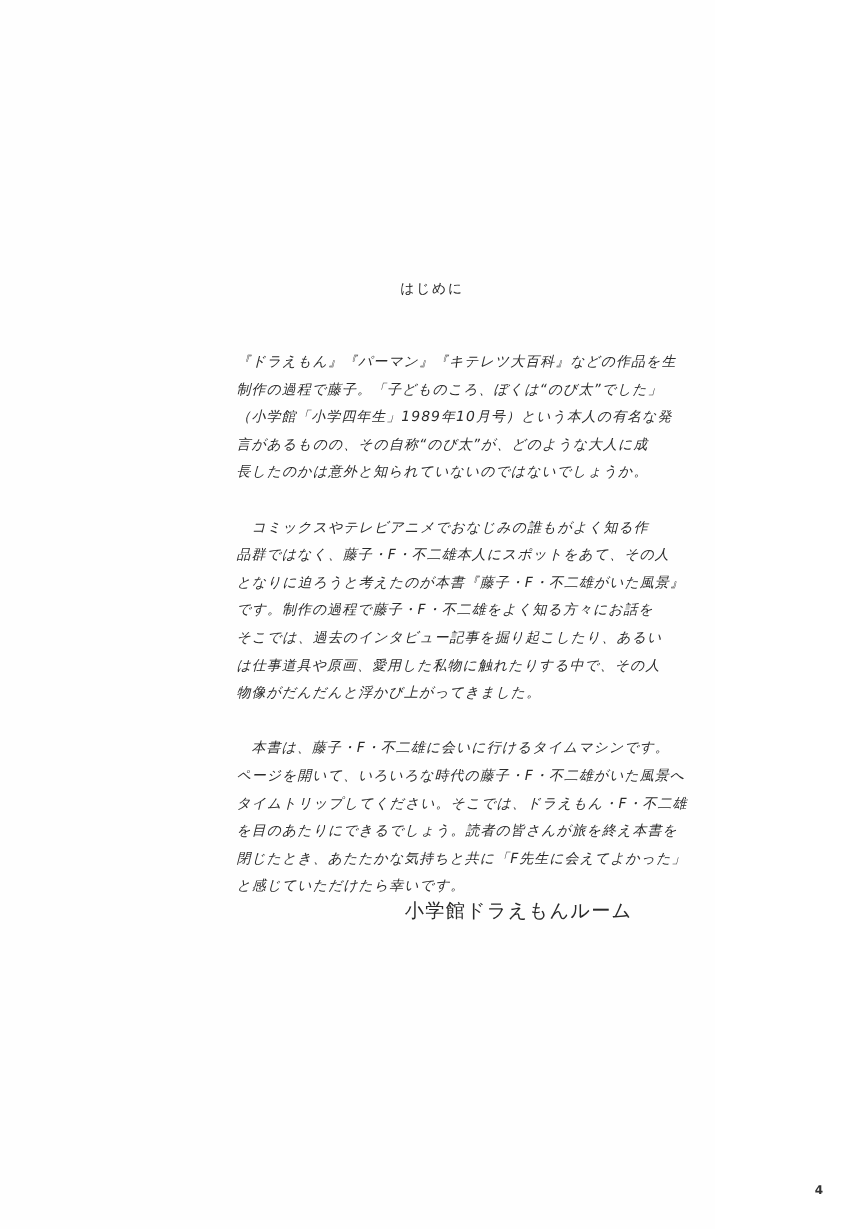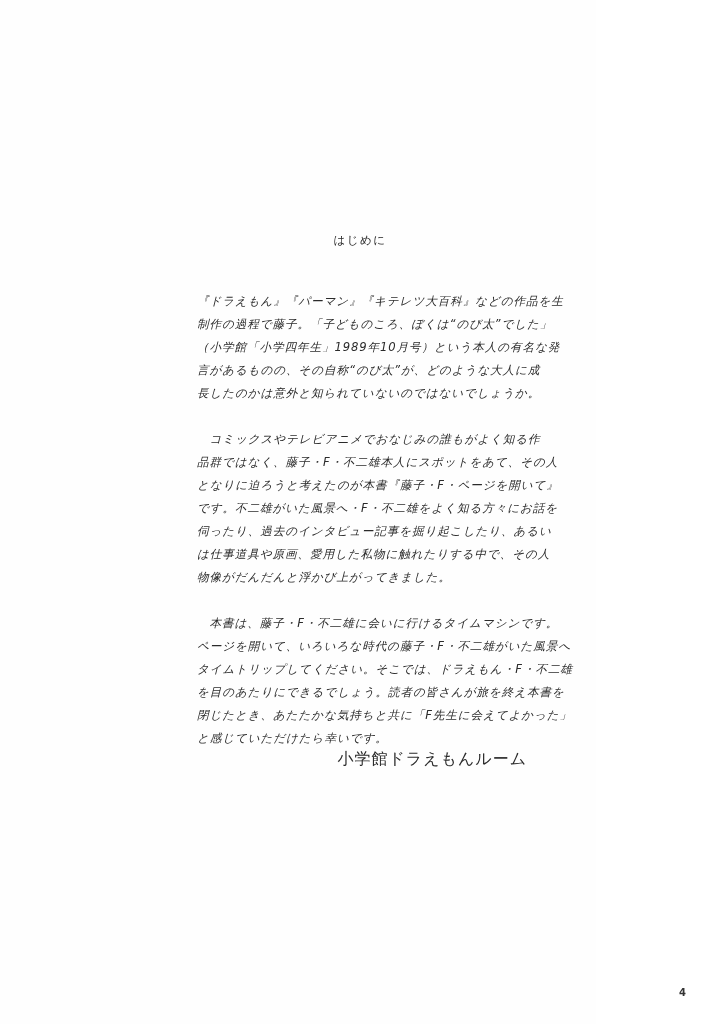--- a/index.html
+++ b/index.html
@@ -88,23 +88,23 @@
       <span class="line justify">制作の過程で藤子。「子どものころ、ぼくは“のび太”でした」</span>
       <span class="line justify">（小学館「小学四年生」1989年10月号）という本人の有名な発</span>
       <span class="line justify">言があるものの、その自称“のび太”が、どのような大人に成</span>
       <span class="line">長したのかは意外と知られていないのではないでしょうか。</span>
     </div>
     <span class="gap"></span>
 
     <div>
       <span class="line justify">　コミックスやテレビアニメでおなじみの誰もがよく知る作</span>
       <span class="line justify">品群ではなく、藤子・F・不二雄本人にスポットをあて、その人</span>
-      <span class="line justify">となりに迫ろうと考えたのが本書『藤子・F・ページを開いて』</span>
-      <span class="line justify">です。不二雄がいた風景へ・F・不二雄をよく知る方々にお話を</span>
-      <span class="line justify">伺ったり、過去のインタビュー記事を掘り起こしたり、あるい</span>
+      <span class="line justify">となりに迫ろうと考えたのが本書『藤子・F・不二雄がいた風景』</span>
+      <span class="line justify">です。制作の過程で藤子・F・不二雄をよく知る方々にお話を</span>
+      <span class="line justify">そこでは、過去のインタビュー記事を掘り起こしたり、あるい</span>
       <span class="line justify">は仕事道具や原画、愛用した私物に触れたりする中で、その人</span>
       <span class="line">物像がだんだんと浮かび上がってきました。</span>
     </div>
     <span class="gap"></span>
 
     <div>
       <span class="line justify">　本書は、藤子・F・不二雄に会いに行けるタイムマシンです。</span>
       <span class="line justify">ページを開いて、いろいろな時代の藤子・F・不二雄がいた風景へ</span>
       <span class="line justify">タイムトリップしてください。そこでは、ドラえもん・F・不二雄</span>
       <span class="line justify">を目のあたりにできるでしょう。読者の皆さんが旅を終え本書を</span>

